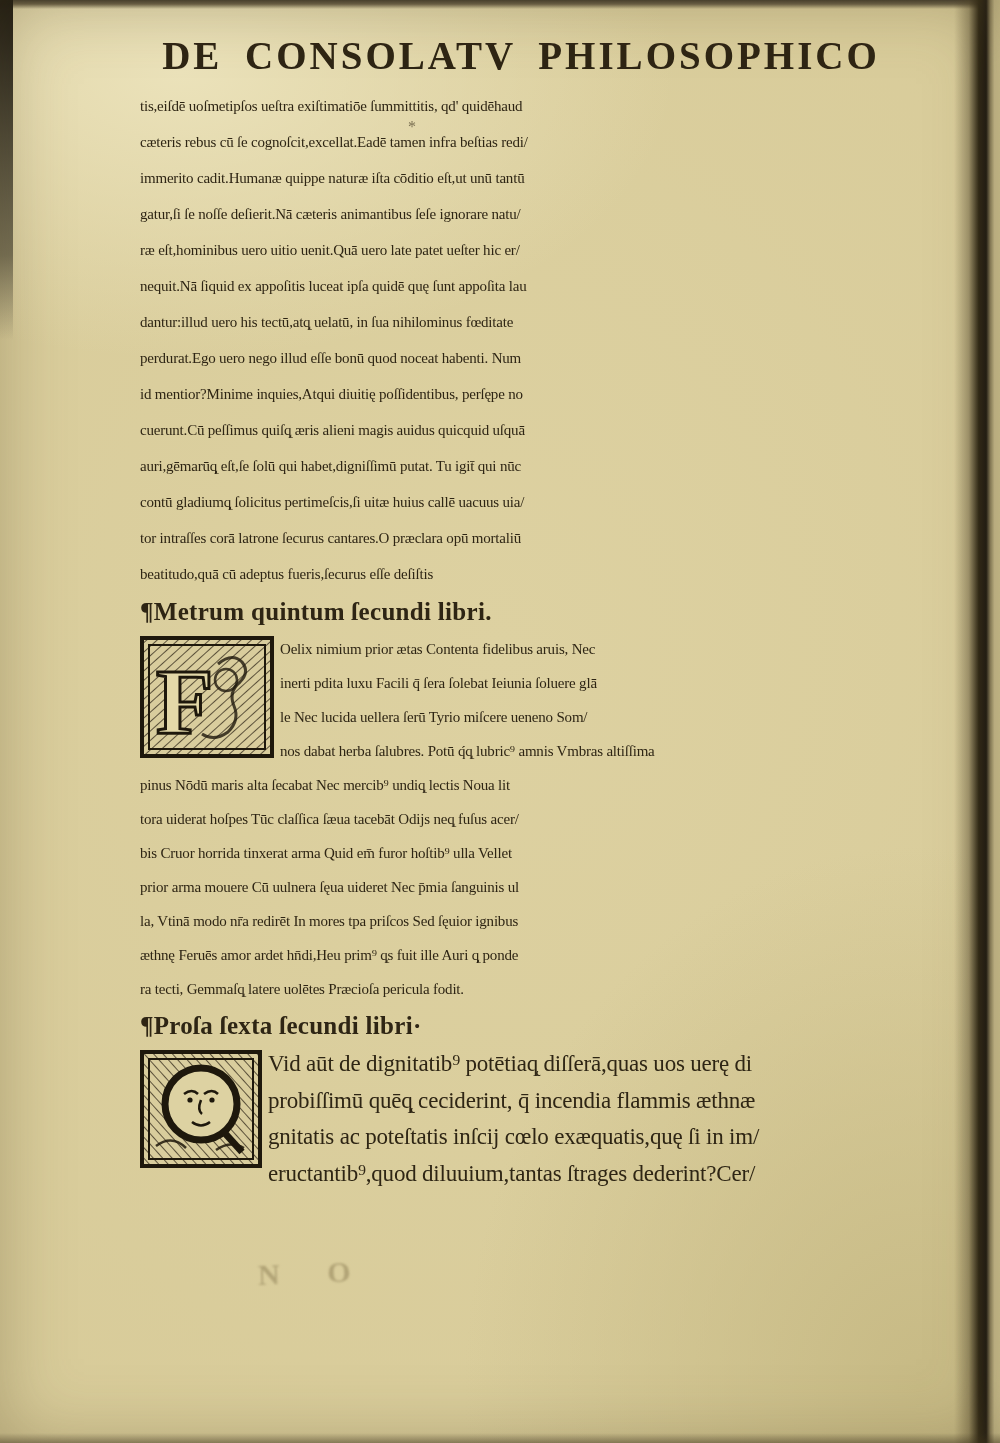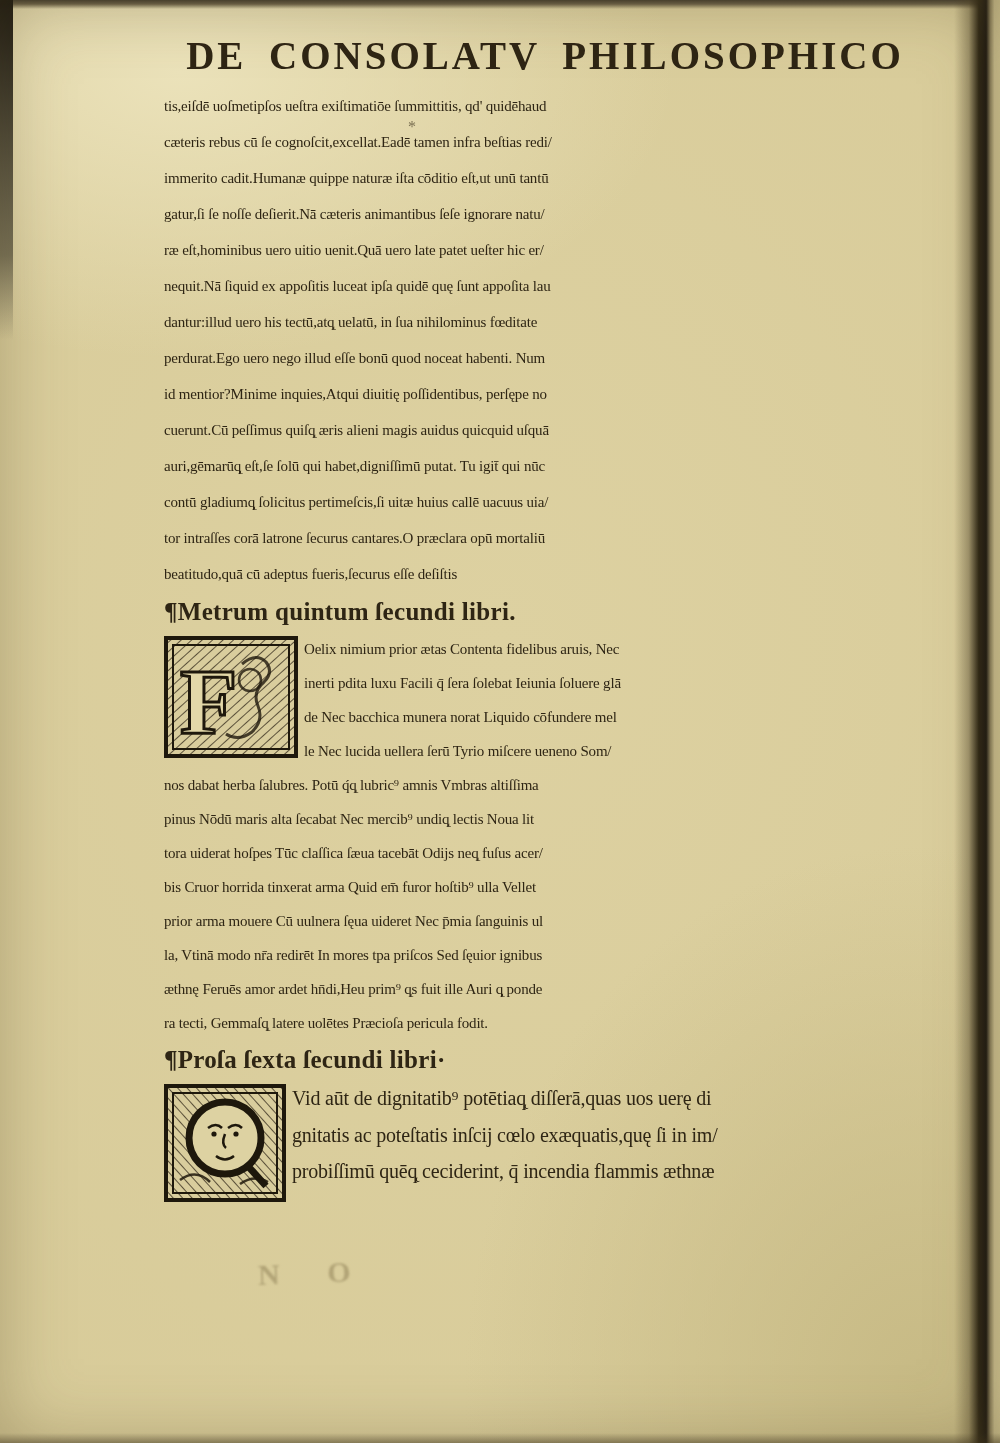--- a/index.html
+++ b/index.html
@@ -15,28 +15,28 @@
   .vignette{position:absolute;inset:0;box-shadow:inset 0 0 70px rgba(92,76,40,.35);pointer-events:none;z-index:9;}
   .edge-top{position:absolute;left:0;top:0;right:0;height:9px;z-index:8;
     background:linear-gradient(180deg,#453e2f 0%,#6a6047 45%,rgba(106,96,71,0) 100%);}
   .edge-left{position:absolute;left:0;top:0;width:13px;height:340px;z-index:8;
     background:linear-gradient(180deg,#17140e 0%,rgba(35,32,23,.55) 75%,rgba(35,32,23,0) 100%);}
   .edge-right{position:absolute;right:0;top:0;bottom:0;width:46px;z-index:8;
     background:linear-gradient(90deg,rgba(73,62,36,0) 0%,rgba(73,62,36,.40) 32%,#2c2514 54%,#1c1710 70%,#8a7f5c 79%,#c9bd8e 88%,#d2c694 100%);}
   .edge-bottom{position:absolute;left:0;right:0;bottom:0;height:10px;z-index:8;
     background:linear-gradient(0deg,rgba(52,44,26,.45) 0%,rgba(52,44,26,0) 100%);}
 
-  .textblock{position:absolute;left:164px;top:30px;width:762px;}
+  .textblock{position:absolute;left:140px;top:30px;width:762px;}
   .title{
     margin:0 0 6px 0;font-size:39px;font-weight:bold;line-height:52px;
     letter-spacing:3px;word-spacing:10px;text-align:center;white-space:nowrap;
   }
   .line{font-size:15px;line-height:36px;letter-spacing:-0.2px;white-space:nowrap;}
   .poem .line{line-height:34px;}
-  .prose2 .line{font-size:20px;line-height:36.5px;margin-left:40px;}
+  .prose2 .line{font-size:23px;line-height:36.5px;margin-left:40px;}
   .sec-heading{
     margin:2px 0 2px 0;font-size:25px;font-weight:bold;line-height:36px;
     text-align:left;letter-spacing:.3px;white-space:nowrap;
   }
   .initial{float:left;margin:4px 6px 2px 0;}
   .ghost{
     position:absolute;left:258px;top:1256px;font-size:30px;font-weight:bold;
     color:rgba(112,98,58,.38);letter-spacing:20px;filter:blur(1px);
     transform:rotate(-2deg);z-index:2;
   }
@@ -81,21 +81,20 @@
           </pattern>
         </defs>
         <rect x="2" y="2" width="130" height="118" fill="url(#hatchF)" stroke="#1e180c" stroke-width="4"></rect>
         <rect x="9" y="9" width="116" height="104" fill="none" stroke="#1e180c" stroke-width="2"></rect>
         <path d="M78,28 q14,-12 24,-2 q8,10 -2,20 q-12,10 -6,24 q6,14 -6,26 q-14,10 -26,2" fill="none" stroke="#1e180c" stroke-width="3" opacity=".8"></path>
         <circle cx="86" cy="44" r="11" fill="none" stroke="#1e180c" stroke-width="2.5" opacity=".8"></circle>
         <text x="16" y="97" font-size="94" font-weight="bold" font-family="Liberation Serif, DejaVu Serif, serif" fill="#e3d8a8" stroke="#1e180c" stroke-width="3">F</text>
       </svg>
       <div class="line">Oelix nimium prior ætas  Contenta fidelibus aruis,  Nec</div>
       <div class="line">inerti pdita luxu   Facili q̄ ſera ſolebat  Ieiunia ſoluere glā</div>
-      <div class="line">de   Nec bacchica munera norat  Liquido cōfundere mel</div>
       <div class="line">le  Nec lucida uellera ſerū   Tyrio miſcere ueneno  Som/</div>
       <div class="line">nos dabat herba ſalubres.  Potū q́q̨ lubric⁹ amnis  Vmbras altiſſima</div>
       <div class="line">pinus  Nōdū maris alta ſecabat  Nec mercib⁹ undiq̨ lectis  Noua lit</div>
       <div class="line">tora uiderat hoſpes  Tūc claſſica ſæua tacebāt   Odijs neq̨ fuſus acer/</div>
       <div class="line">bis  Cruor horrida tinxerat arma  Quid em̄ furor hoſtib⁹ ulla  Vellet</div>
       <div class="line">prior arma mouere  Cū uulnera ſęua uideret  Nec p̄mia ſanguinis ul</div>
       <div class="line">la, Vtinā modo nr̄a redirēt  In mores tpa priſcos  Sed ſęuior ignibus</div>
       <div class="line">æthnę  Feruēs amor ardet hn̄di,Heu prim⁹ q̨s fuit ille  Auri q̨ ponde</div>
       <div class="line">ra tecti,  Gemmaſq̨ latere uolētes  Præcioſa pericula fodit.</div>
     </div>
@@ -115,22 +114,23 @@
         <circle cx="61" cy="54" r="36" fill="#ddd2a2" stroke="#1e180c" stroke-width="7"></circle>
         <line x1="82" y1="80" x2="102" y2="102" stroke="#1e180c" stroke-width="7"></line>
         <path d="M44,44 q8,-6 14,0 M64,44 q8,-6 14,0" fill="none" stroke="#1e180c" stroke-width="2.5"></path>
         <circle cx="50" cy="50" r="2.6" fill="#1e180c"></circle>
         <circle cx="72" cy="50" r="2.6" fill="#1e180c"></circle>
         <path d="M61,50 q-4,10 1,14" fill="none" stroke="#1e180c" stroke-width="2.5"></path>
         <path d="M52,72 q9,7 18,0" fill="none" stroke="#1e180c" stroke-width="2.5"></path>
         <path d="M16,96 q16,-12 30,2 M76,100 q14,-10 28,-2" fill="none" stroke="#1e180c" stroke-width="2.5" opacity=".85"></path>
       </svg>
       <div class="line">Vid aūt de dignitatib⁹ potētiaq̨ diſſerā,quas uos  uerę di</div>
+      <div class="line">probiſſimū quēq̨ ceciderint, q̄ incendia flammis æthnæ</div>
       <div class="line">gnitatis ac poteſtatis inſcij cœlo exæquatis,quę ſi in im/</div>
-      <div class="line">probiſſimū quēq̨ ceciderint, q̄ incendia flammis æthnæ</div>
+      <div class="line">eructantib⁹,quod diluuium,tantas ſtrages dederint?Cer/</div>
     </div>
 
   </div>
 
   <div class="ghost">N O</div>
 
   <div class="edge-top"></div>
   <div class="edge-left"></div>
   <div class="edge-right"></div>
   <div class="edge-bottom"></div>

